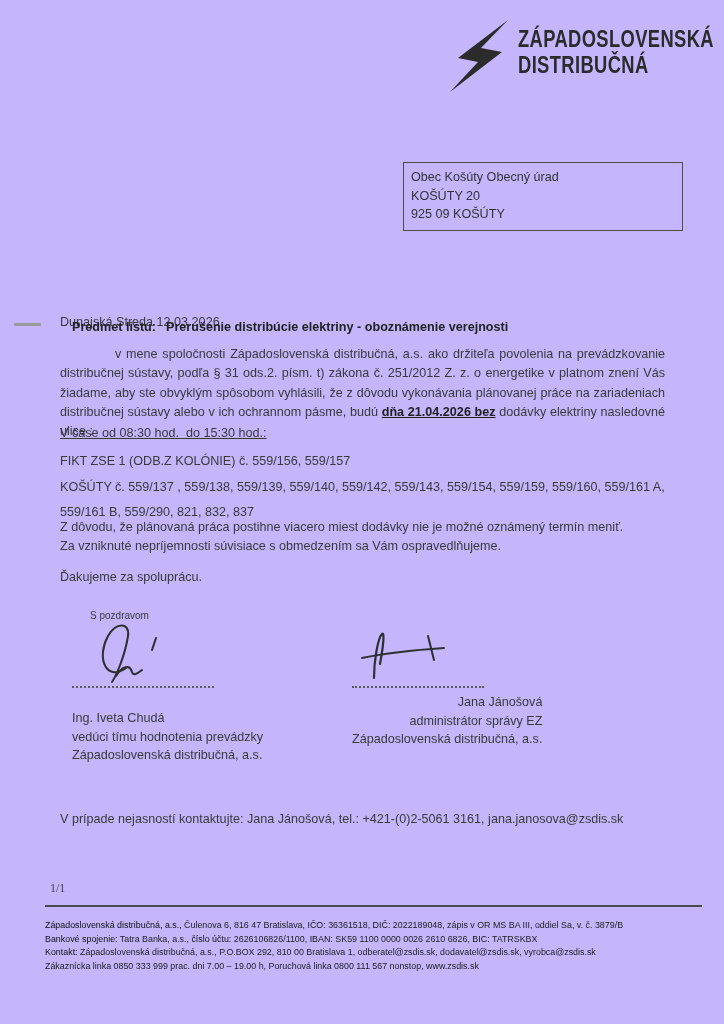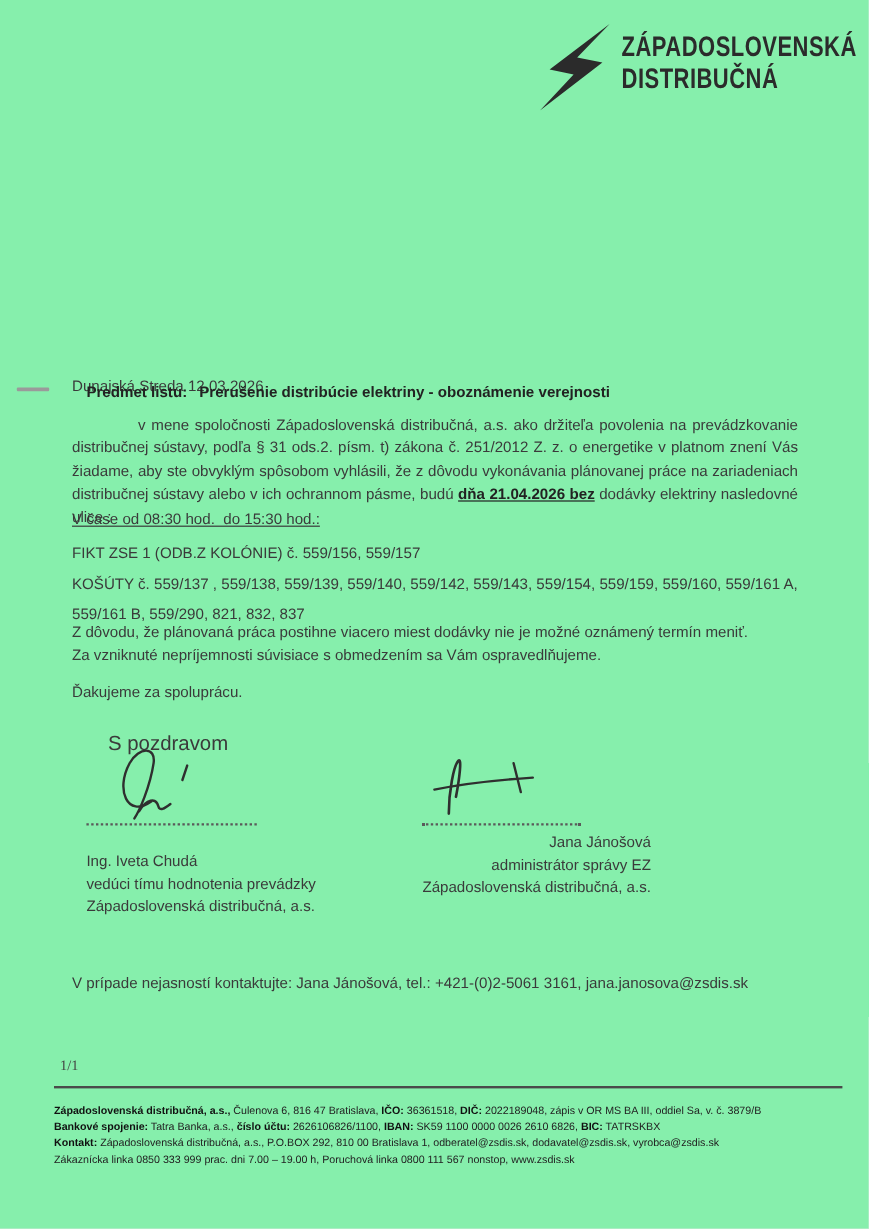--- a/index.html
+++ b/index.html
@@ -1,18 +1,18 @@
 <!DOCTYPE html>
 <html><head>
 <meta charset="utf-8">
 <style>
   html,body{margin:0;padding:0;background:#e8e8e8;}
   .page{
     position:relative;width:724px;height:1024px;margin:0 auto;
-    background:#86efac;overflow:hidden;
+    background:#c4b5fd;overflow:hidden;
     font-family:"Liberation Sans",sans-serif;color:#3a3a3a;
   }
   .abs{position:absolute;}
   
   .logo-text{
     font-weight:bold;font-size:23.5px;line-height:26px;color:#2b2b2b;
     transform:scaleX(0.78);transform-origin:left top;letter-spacing:0.5px;
     white-space:nowrap;
   }
   
@@ -26,53 +26,58 @@
   .subject .gap{display:inline-block;width:10px;}
   .para1{
     left:60px;top:345px;width:605px;font-size:12.6px;line-height:19.3px;
     text-align:justify;text-indent:55px;
   }
   .bold-underline{font-weight:bold;text-decoration:underline;color:#222;margin-top:42px;}
   .time-line{left:60px;top:426px;font-size:12.6px;text-decoration:underline;white-space:pre-wrap;}
   .streets{left:60px;top:449px;width:612px;font-size:12.6px;line-height:25.5px;}
   .notes{left:60px;top:518px;width:610px;font-size:12.6px;line-height:19px;}
   .thanks{left:60px;top:570px;font-size:12.6px;}
-  .closing{left:90px;top:610px;font-size:17px;text-align:right;}
+  .closing{left:90px;top:610px;font-size:10px;text-align:right;}
   .sig{stroke:#2f2f2f;fill:none;stroke-linecap:round;}
   .dotted{border-bottom:2px dotted #5a5a5a;height:0;}
   .sig-block{font-size:12.6px;line-height:18.5px;}
   .info-para{
     left:60px;top:760px;width:605px;font-size:12.6px;line-height:19.5px;text-align:justify;
   }
   .contact{left:60px;top:812px;font-size:12.6px;}
   .pageno{left:50px;top:881px;font-size:12px;color:#444;font-family:"Liberation Serif",serif;}
   .rule{left:45px;top:905px;width:657px;height:0;border-top:2px solid #4a4a4a;}
   .footer{
     left:45px;top:919px;width:650px;font-size:8.9px;line-height:13.6px;color:#222;
   }
-  .fb{font-weight:bold;color:#111;}
+  .fb{font-weight:normal;color:#111;}
   .fold-mark{left:14px;top:323px;width:27px;height:2.5px;background:#9a9a9a;border-radius:1px;}
 </style>
 </head>
 <body>
 
 <div class="page">
 
   <div class="abs" style="left:448px;top:20px;width:64px;height:72px;">
     <svg width="64" height="72" viewBox="0 0 64 72">
       <path d="M60 0 L10 38 L30 42 L2 72 L54 32 L33 28 Z" fill="#2b2b2b"></path>
     </svg>
   </div>
   <div class="abs logo-text" style="left:518px;top:26px;">
     <div>ZÁPADOSLOVENSKÁ</div>
     <div>DISTRIBUČNÁ</div>
   </div>
 
   <div class="abs fold-mark"></div>
 
+  <div class="abs addr-box">
+    <div>Obec Košúty Obecný úrad</div>
+    <div>KOŠÚTY 20</div>
+    <div>925 09 KOŠÚTY</div>
+  </div>
 
   <div class="abs meta">
     <div>Dunajská Streda 12.03.2026</div>
   </div>
 
   <div class="abs subject">
     <span>Predmet listu:</span><span class="gap"></span><span>Prerušenie distribúcie elektriny - oboznámenie verejnosti</span>
   </div>
 
   <div class="abs para1">

